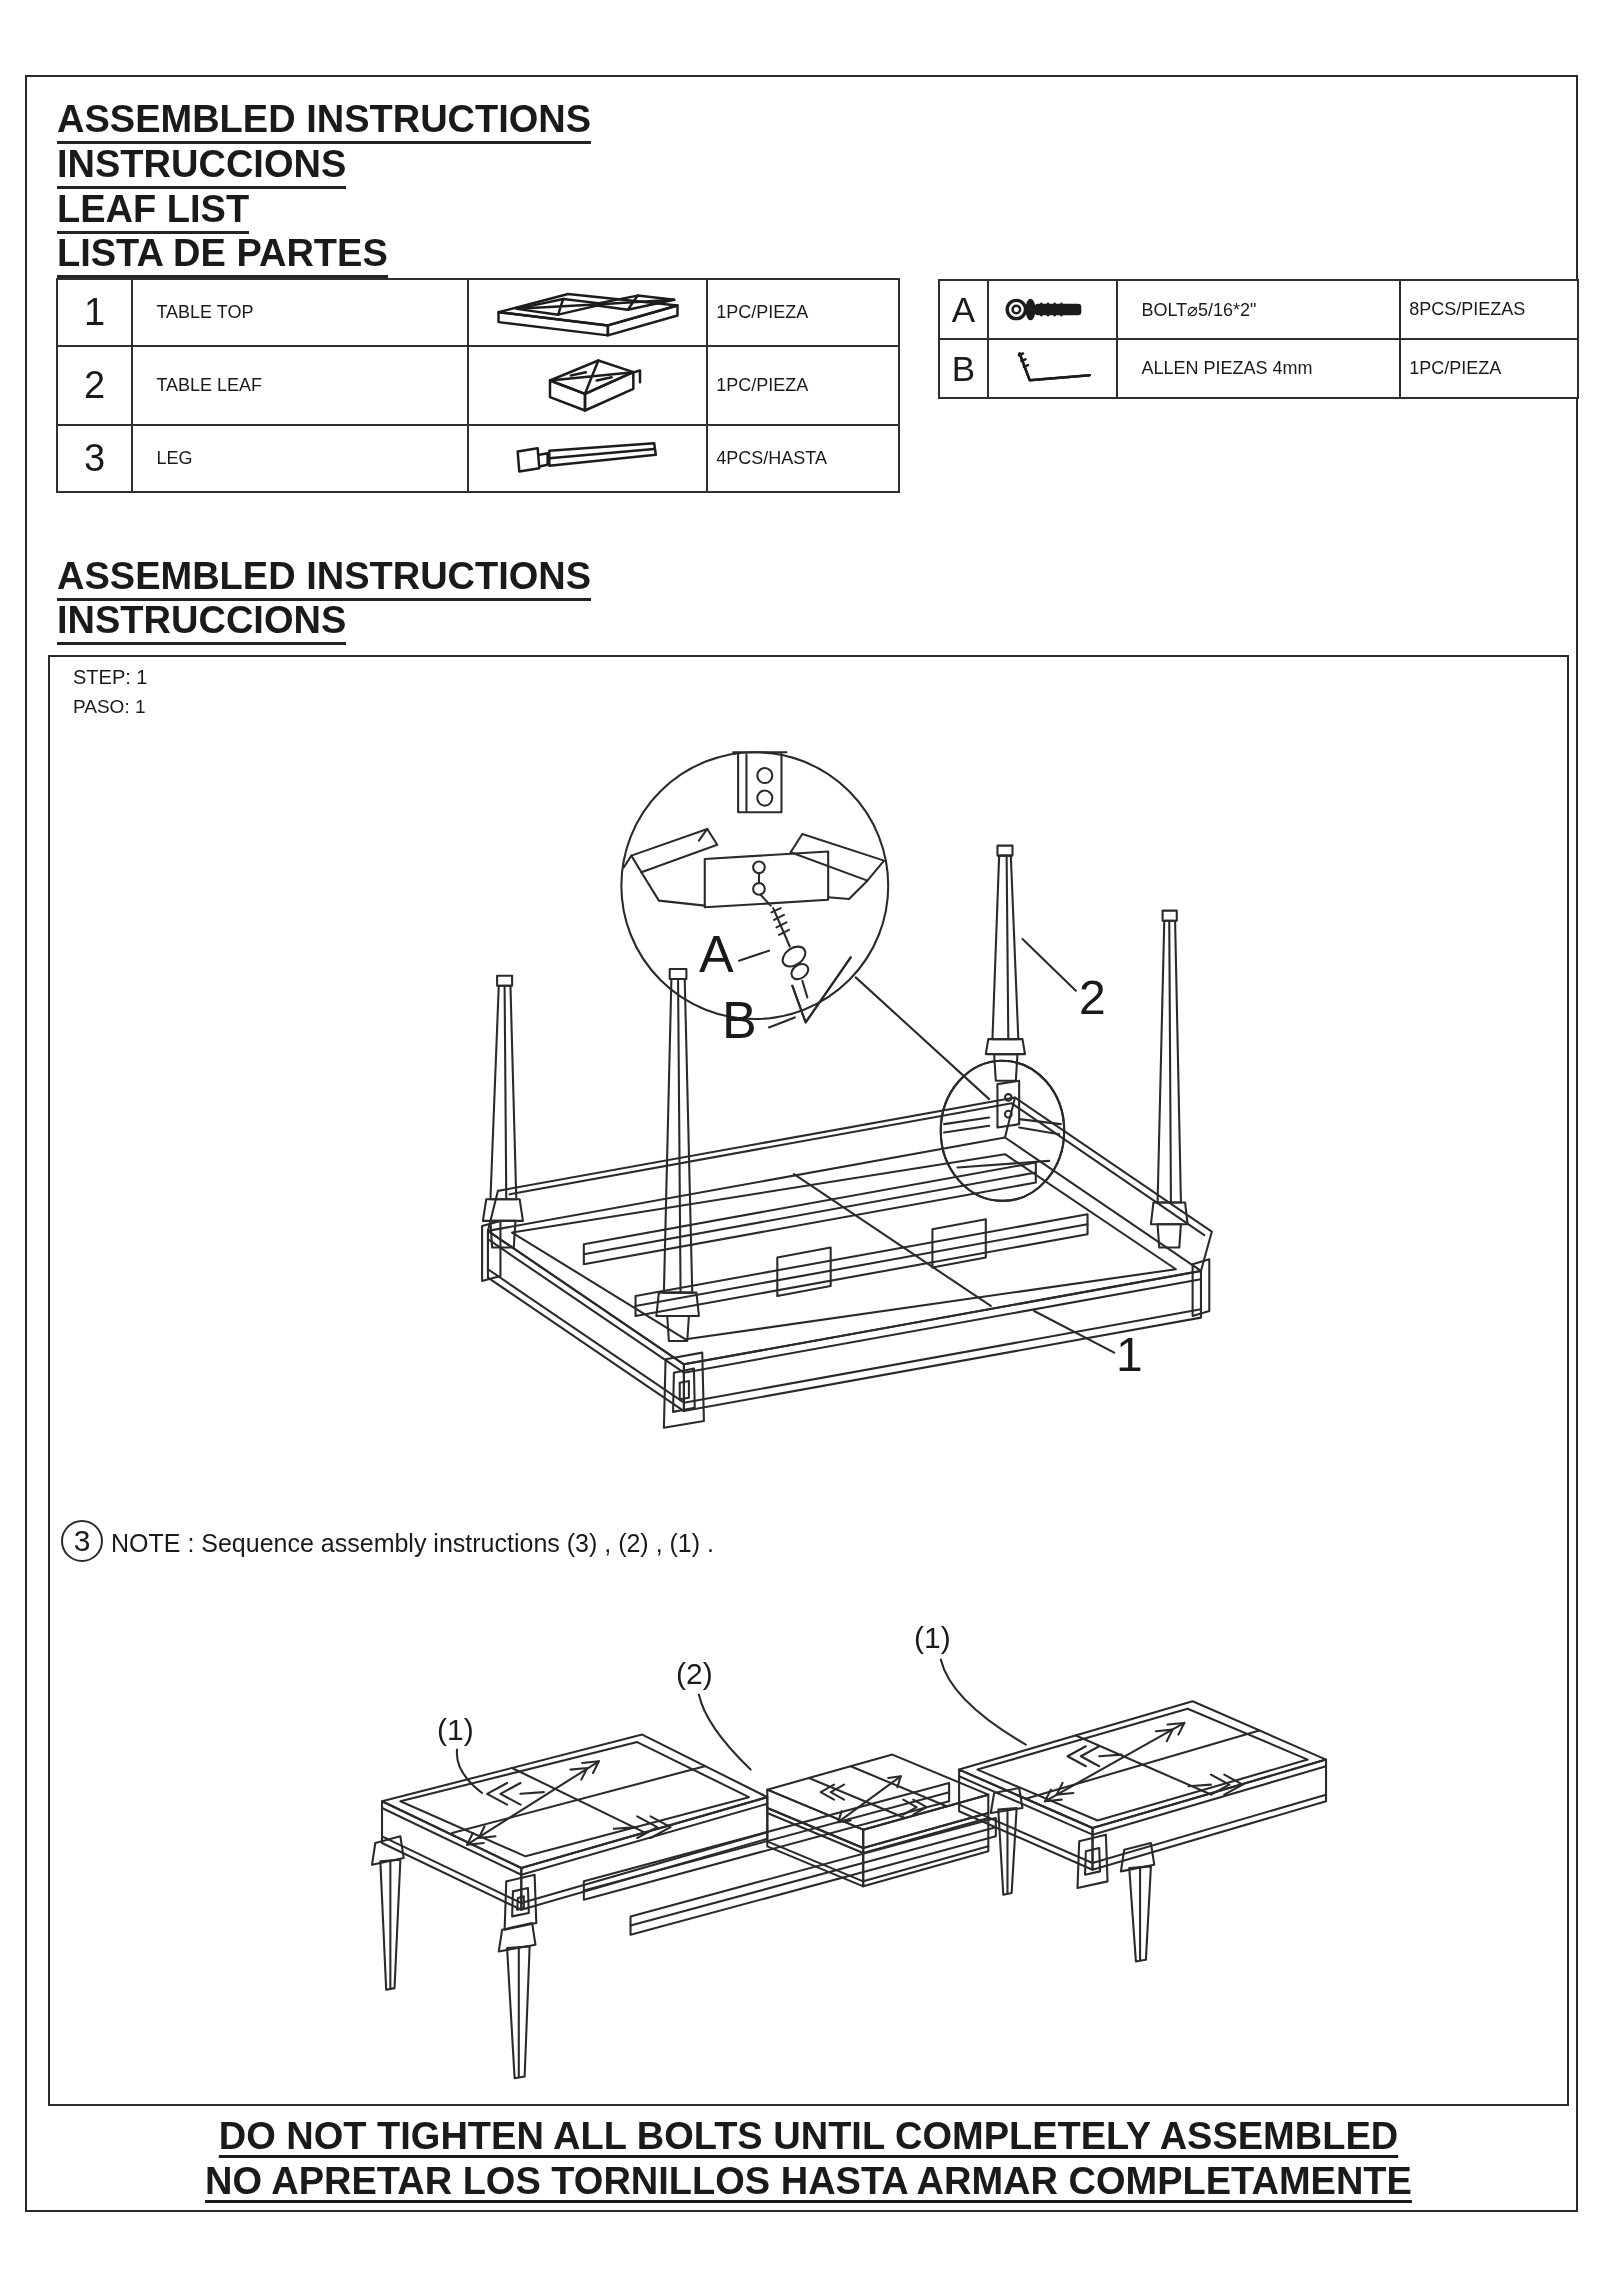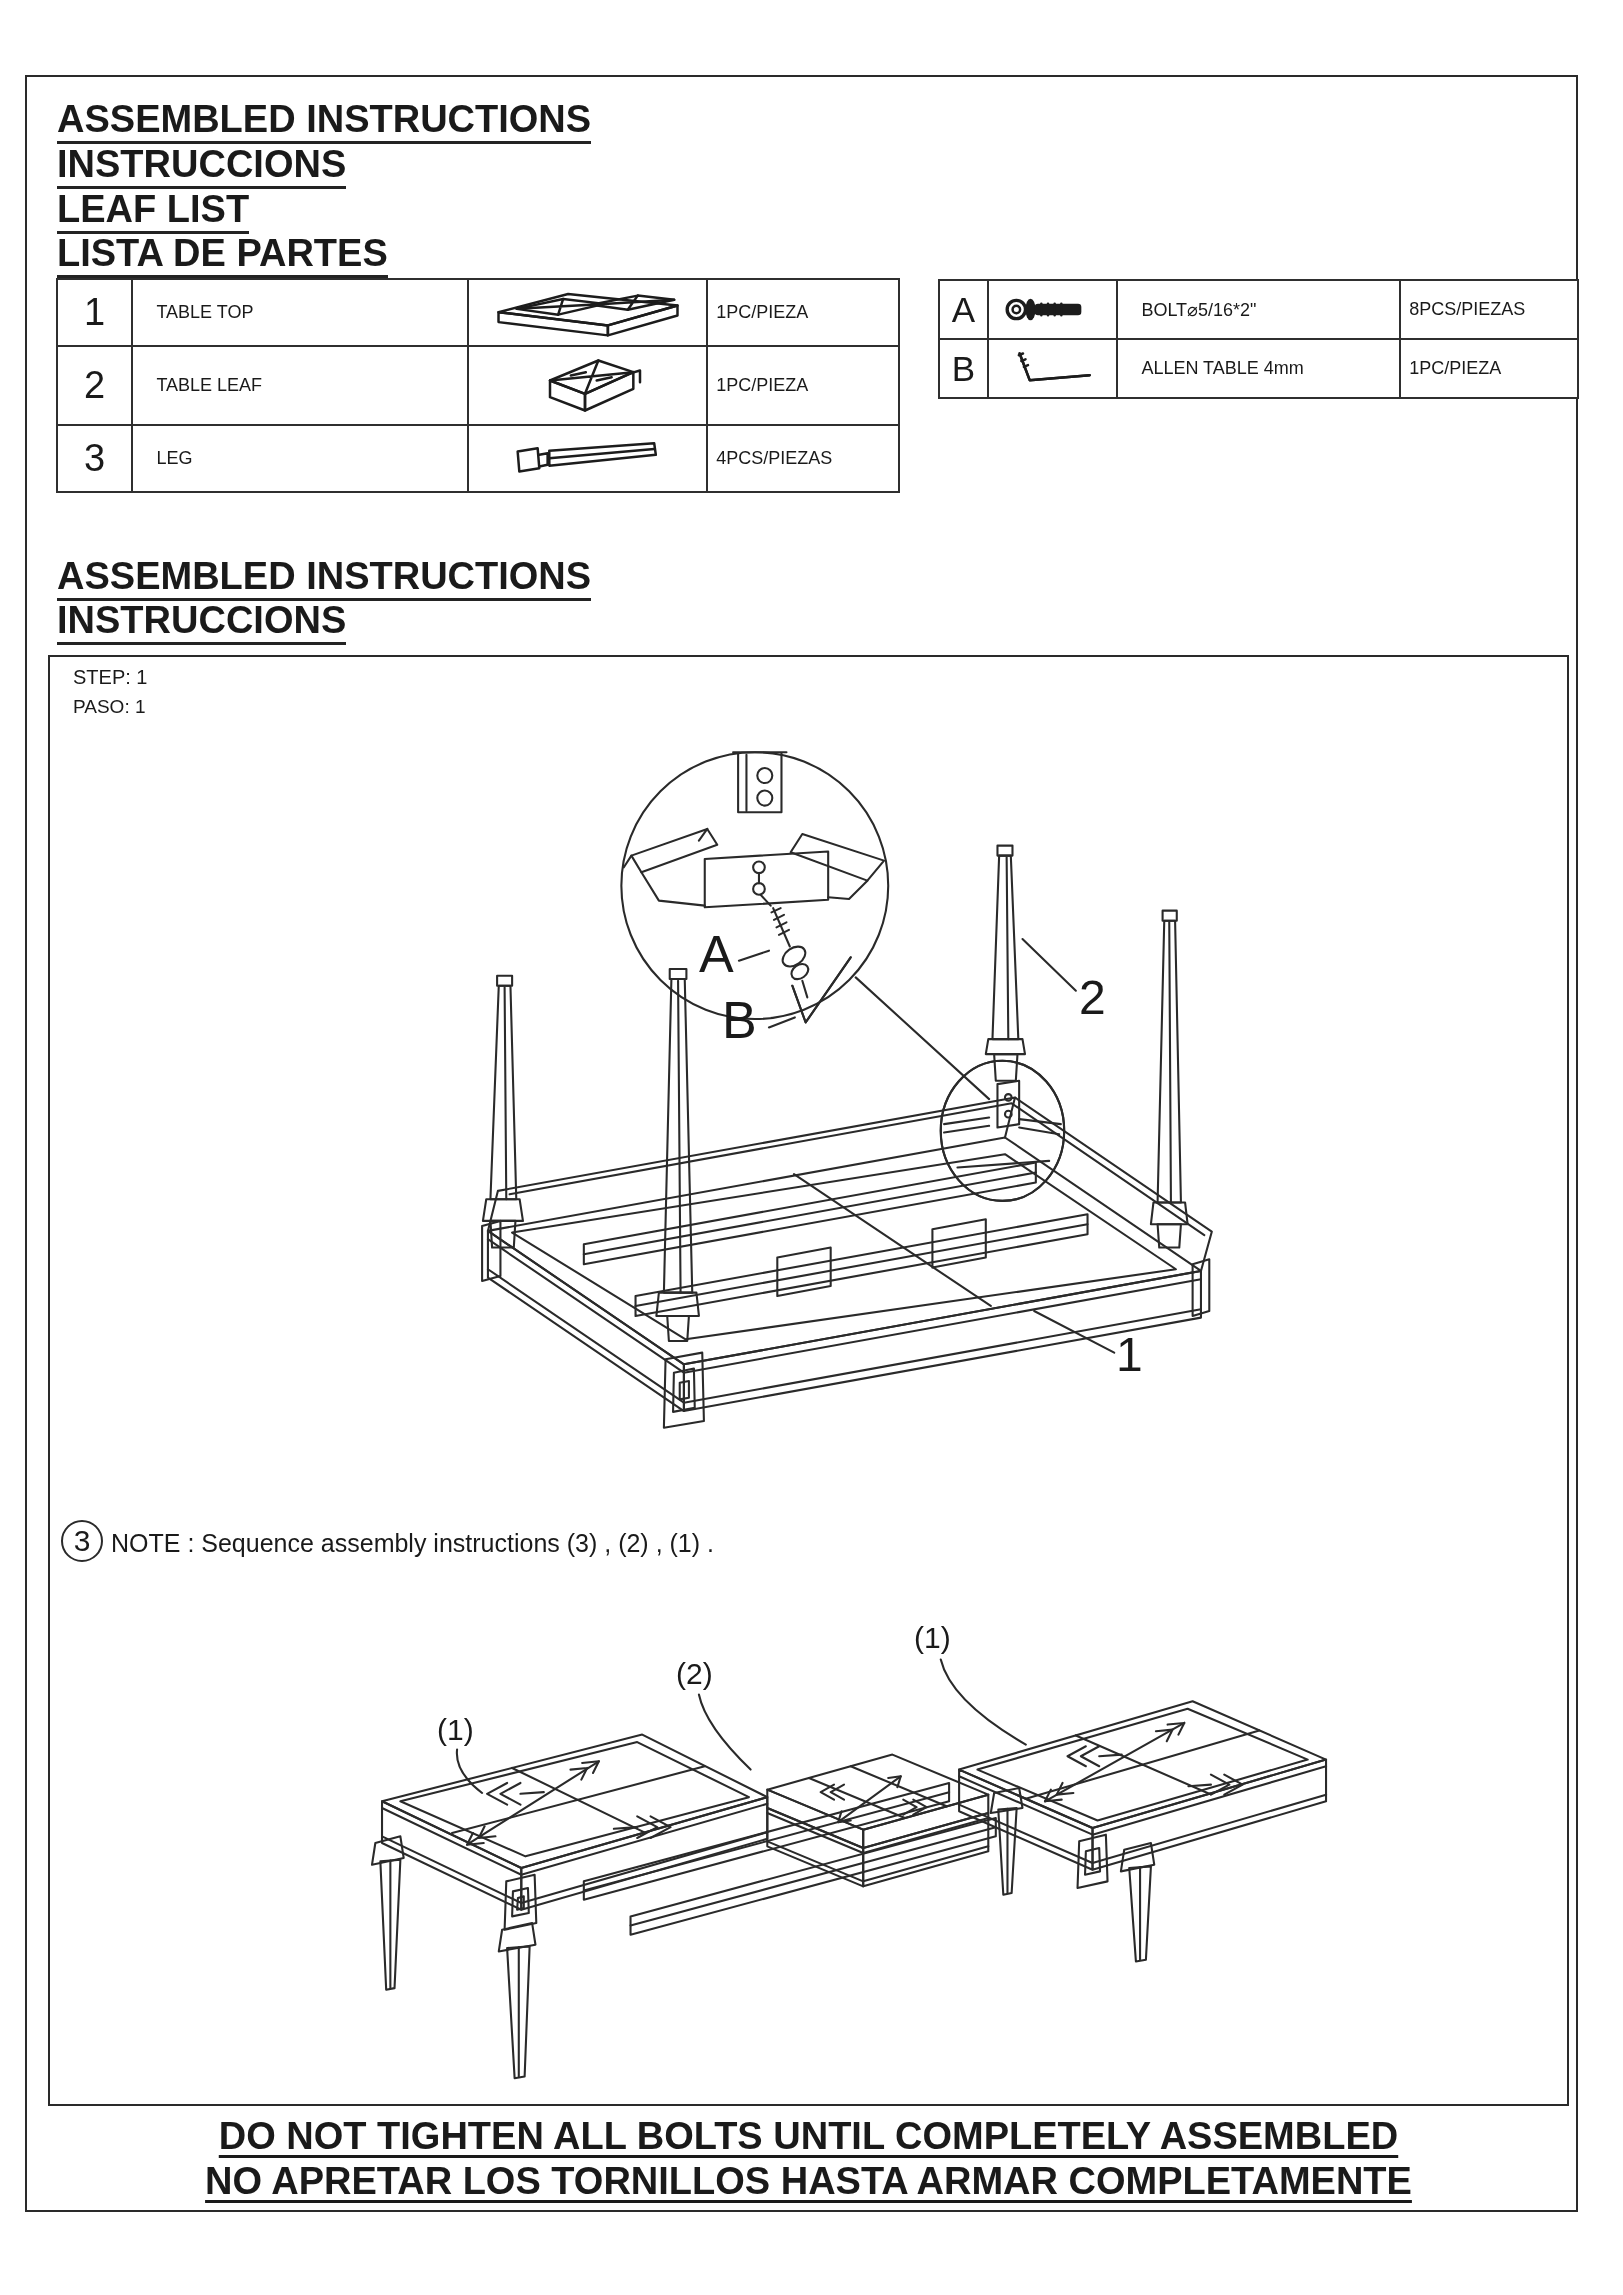--- a/index.html
+++ b/index.html
@@ -108,21 +108,21 @@
     <td class="cell-num">3</td>
     <td class="cell-name">LEG</td>
     <td class="cell-icon">
       <svg class="icon" width="154" height="42" viewBox="0 0 185 50">
         <path d="M8,16 L32,12 L34,36 L10,40 Z" fill="#fff"></path>
         <path d="M34,20 L44,18 L44,32 L34,34" fill="#fff"></path>
         <path d="M46,15 L172,6 L174,20 L46,33 Z" fill="#fff"></path>
         <path d="M46,24 L172,13" stroke-width="1.8"></path>
       </svg>
     </td>
-    <td class="cell-qty">4PCS/PIEZAS</td>
+    <td class="cell-qty">4PCS/HASTA</td>
   </tr>
 </tbody>
   </table>
 
 <table class="abs hw-table" style="left:938px;top:279px;">
   <colgroup>
       <col style="width:49px">
       <col style="width:129px">
       <col style="width:283px">
       <col style="width:178px">
@@ -144,21 +144,21 @@
   </tr>
   <tr>
     <td class="cell-letter">B</td>
     <td class="cell-icon">
       <svg class="icon" width="100" height="47" viewBox="0 0 120 56">
         <path d="M20,10 L32,42 L104,36" stroke="#1c1c1c" stroke-width="10"></path>
         <path d="M20,10 L32,42 L104,36" stroke="#ffffff" stroke-width="5"></path>
         <path d="M19,12 L24,10 M22,19 L27,17 M25,26 L30,24" stroke="#1c1c1c" stroke-width="1.6"></path>
       </svg>
     </td>
-    <td class="cell-name">ALLEN TABLE 4mm</td>
+    <td class="cell-name">ALLEN PIEZAS 4mm</td>
     <td class="cell-qty">1PC/PIEZA</td>
   </tr>
 </tbody>
   </table>
 
 <div class="abs h-big" style="left:57px;top:557px;">ASSEMBLED INSTRUCTIONS</div>
 <div class="abs h-big" style="left:57px;top:601px;">INSTRUCCIONS</div>
 
 <div class="abs step-label" style="left:73px;top:666px;">STEP: 1</div>
 <div class="abs paso-label" style="left:73px;top:697px;">PASO: 1</div>

